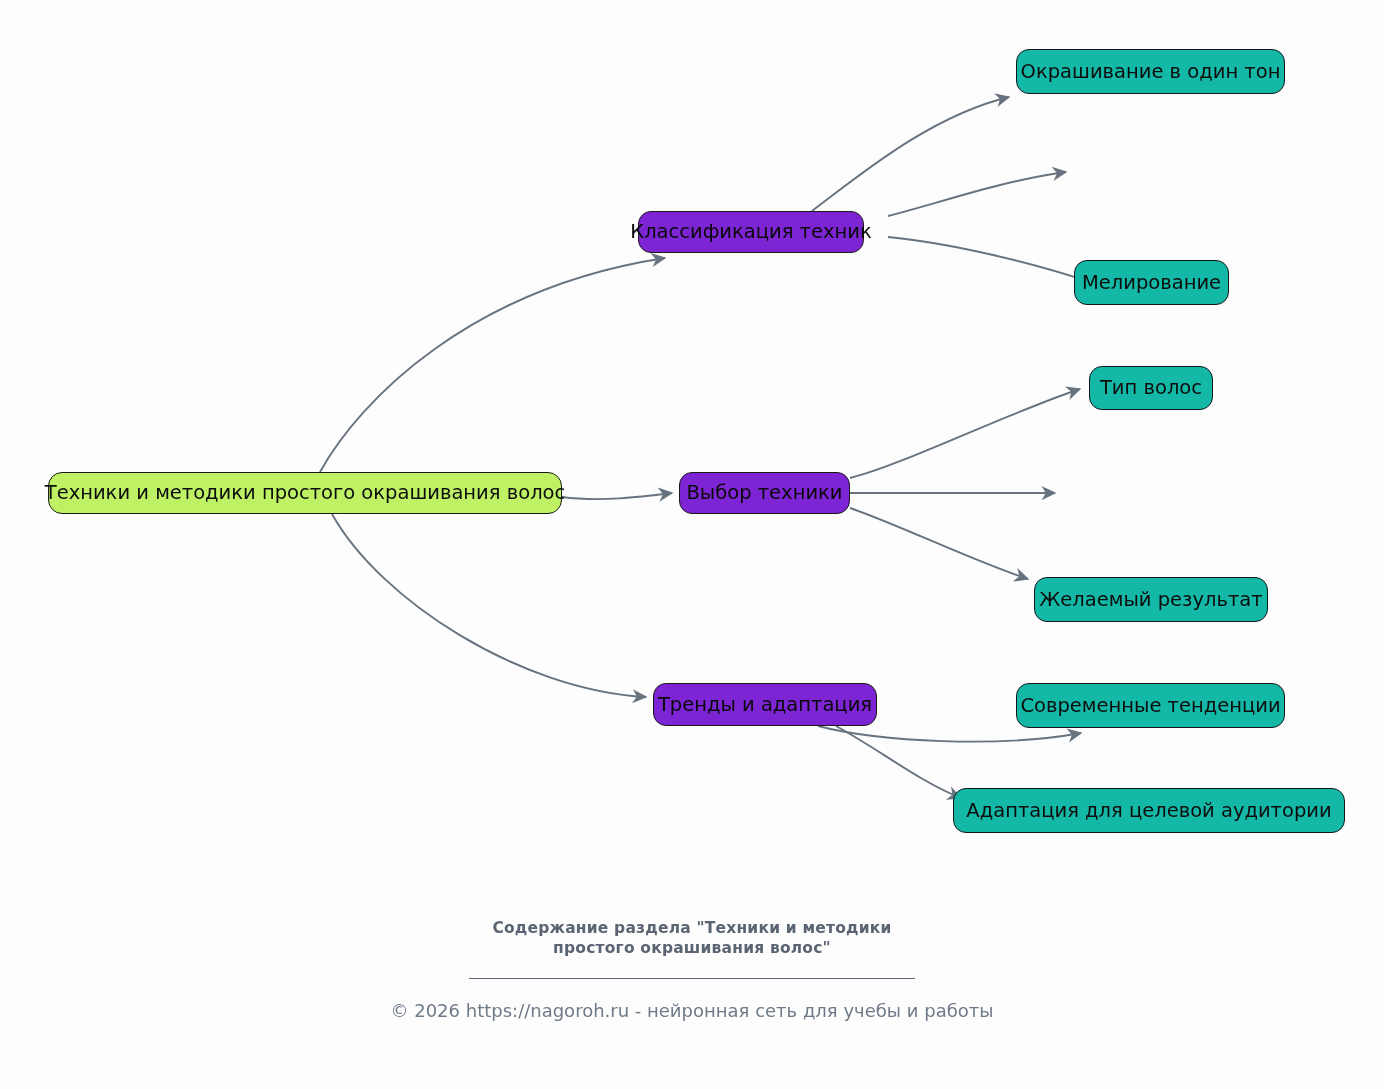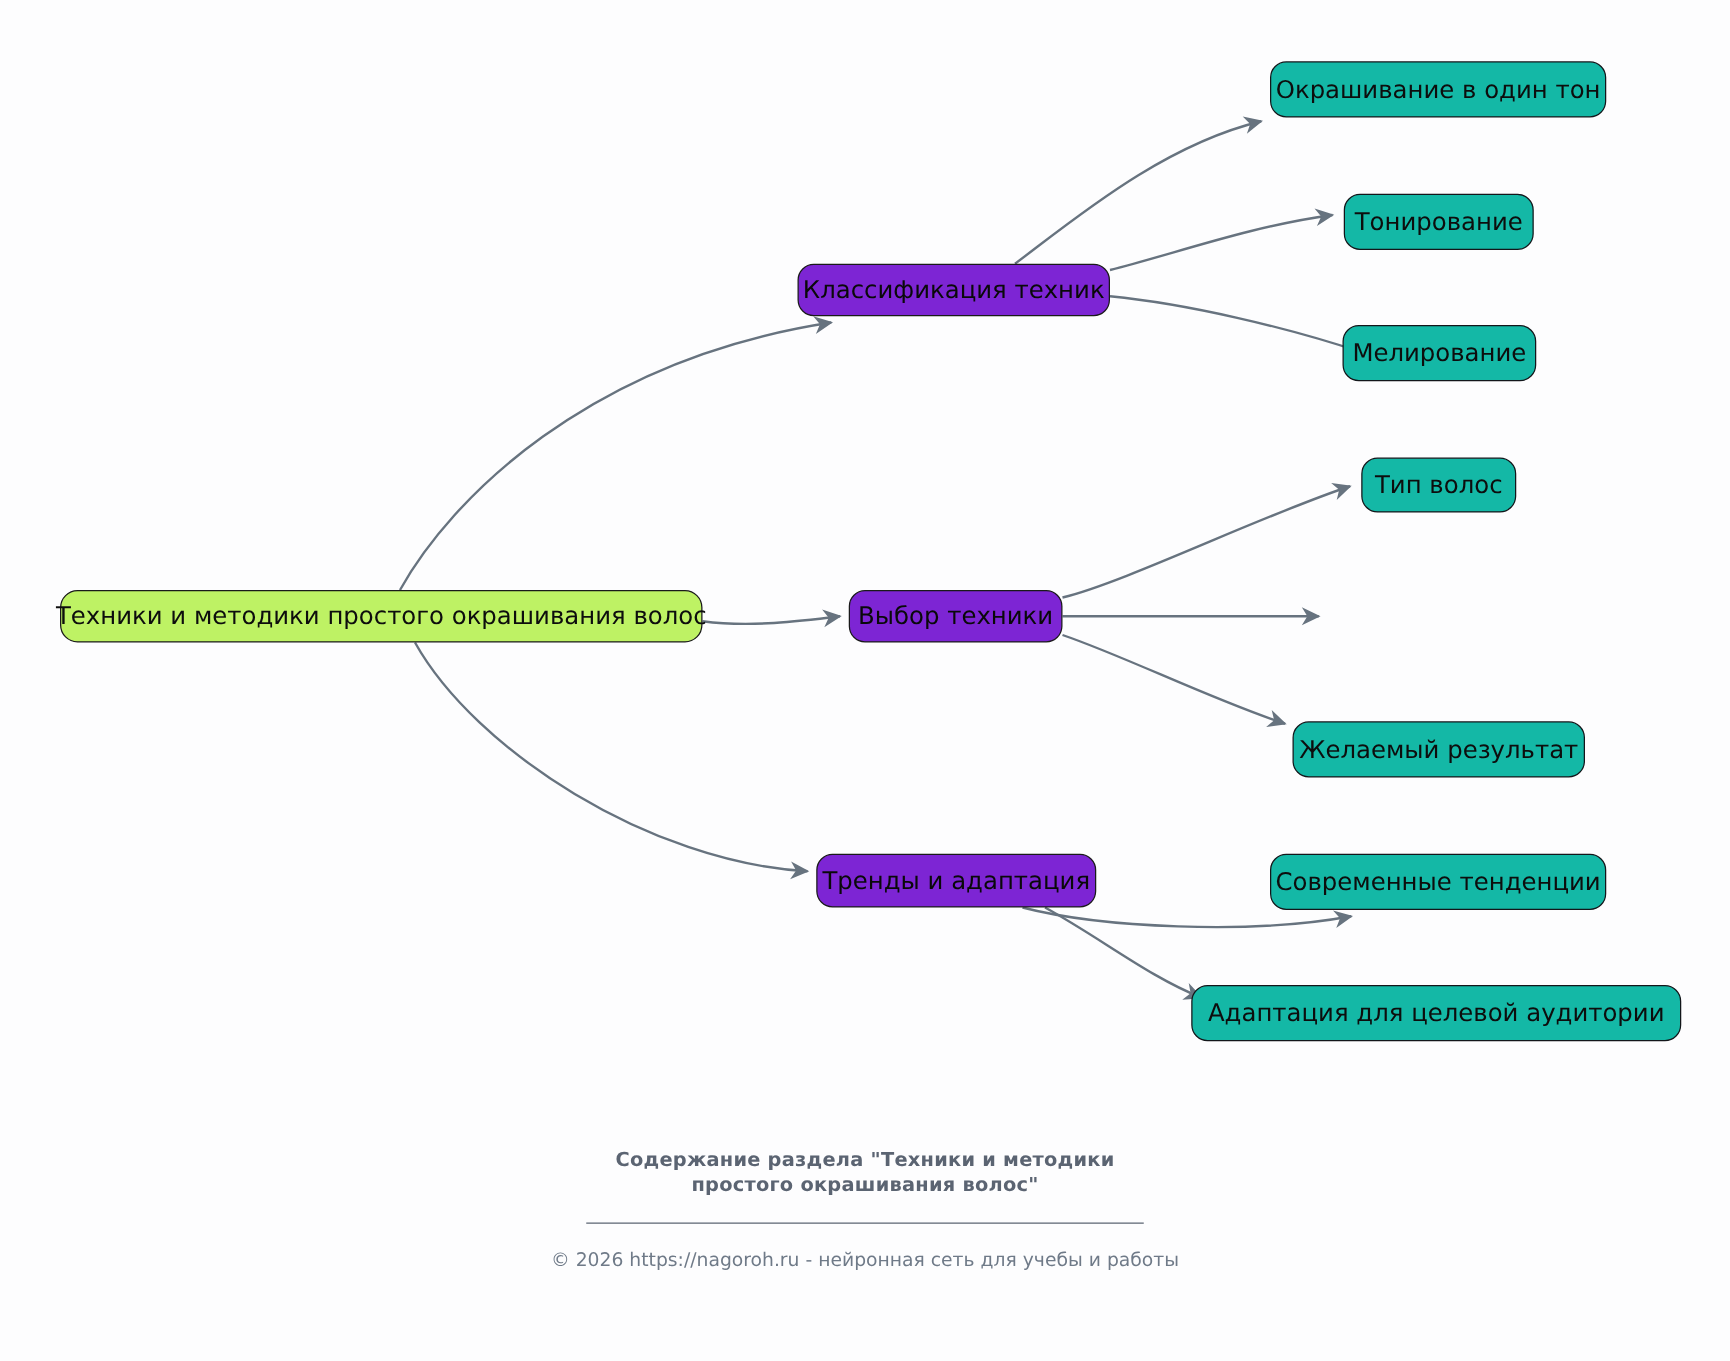--- a/index.html
+++ b/index.html
@@ -73,21 +73,21 @@
   }
   .footer-rule {
     width: 446px;
     height: 0;
     margin: 19px auto 0 auto;
     border-top: 1.4px solid #5b6472;
   }
   .footer-credit {
     margin-top: 20px;
     font-family: "DejaVu Sans", sans-serif;
-    font-size: 15px;
+    font-size: 18px;
     color: #6f7a88;
     line-height: 1.3;
   }
 </style>
 </head>
 <body>
 
 <div id="canvas">
 
   <svg id="edges" viewBox="0 0 1384 1089">
@@ -111,31 +111,28 @@
 
       <path d="M 818 726 C 880 742 1000 748 1081 733"></path>
       <path d="M 836 726 C 880 750 920 782 961 798"></path>
     </g>
   </svg>
 
   <div class="node node-root" style="left:48px; top:472px; width:514px; height:42px;">
     <span class="node-label">Техники и методики простого окрашивания волос</span>
   </div>
 
-  <div class="node node-branch" style="left:638px; top:211px; width:250px; height:42px;align-items:center;">
+  <div class="node node-branch" style="left:638px; top:211px; width:226px; height:42px;align-items:center;">
     <span class="node-label">Классификация техник</span>
   </div>
 
   <div class="node node-leaf" style="left:1016px; top:49px; width:269px; height:45px;">
     <span class="node-label">Окрашивание в один тон</span>
   </div>
 
-  <div class="node node-leaf" style="left:1075px; top:155px; width:152px; height:45px;">
-    <span class="node-label">Тонирование</span>
-  </div>
 
   <div class="node node-leaf" style="left:1074px; top:260px; width:155px; height:45px;">
     <span class="node-label">Мелирование</span>
   </div>
 
   <div class="node node-branch" style="left:679px; top:472px; width:171px; height:42px;">
     <span class="node-label">Выбор техники</span>
   </div>
 
   <div class="node node-leaf" style="left:1089px; top:366px; width:124px; height:44px;">

